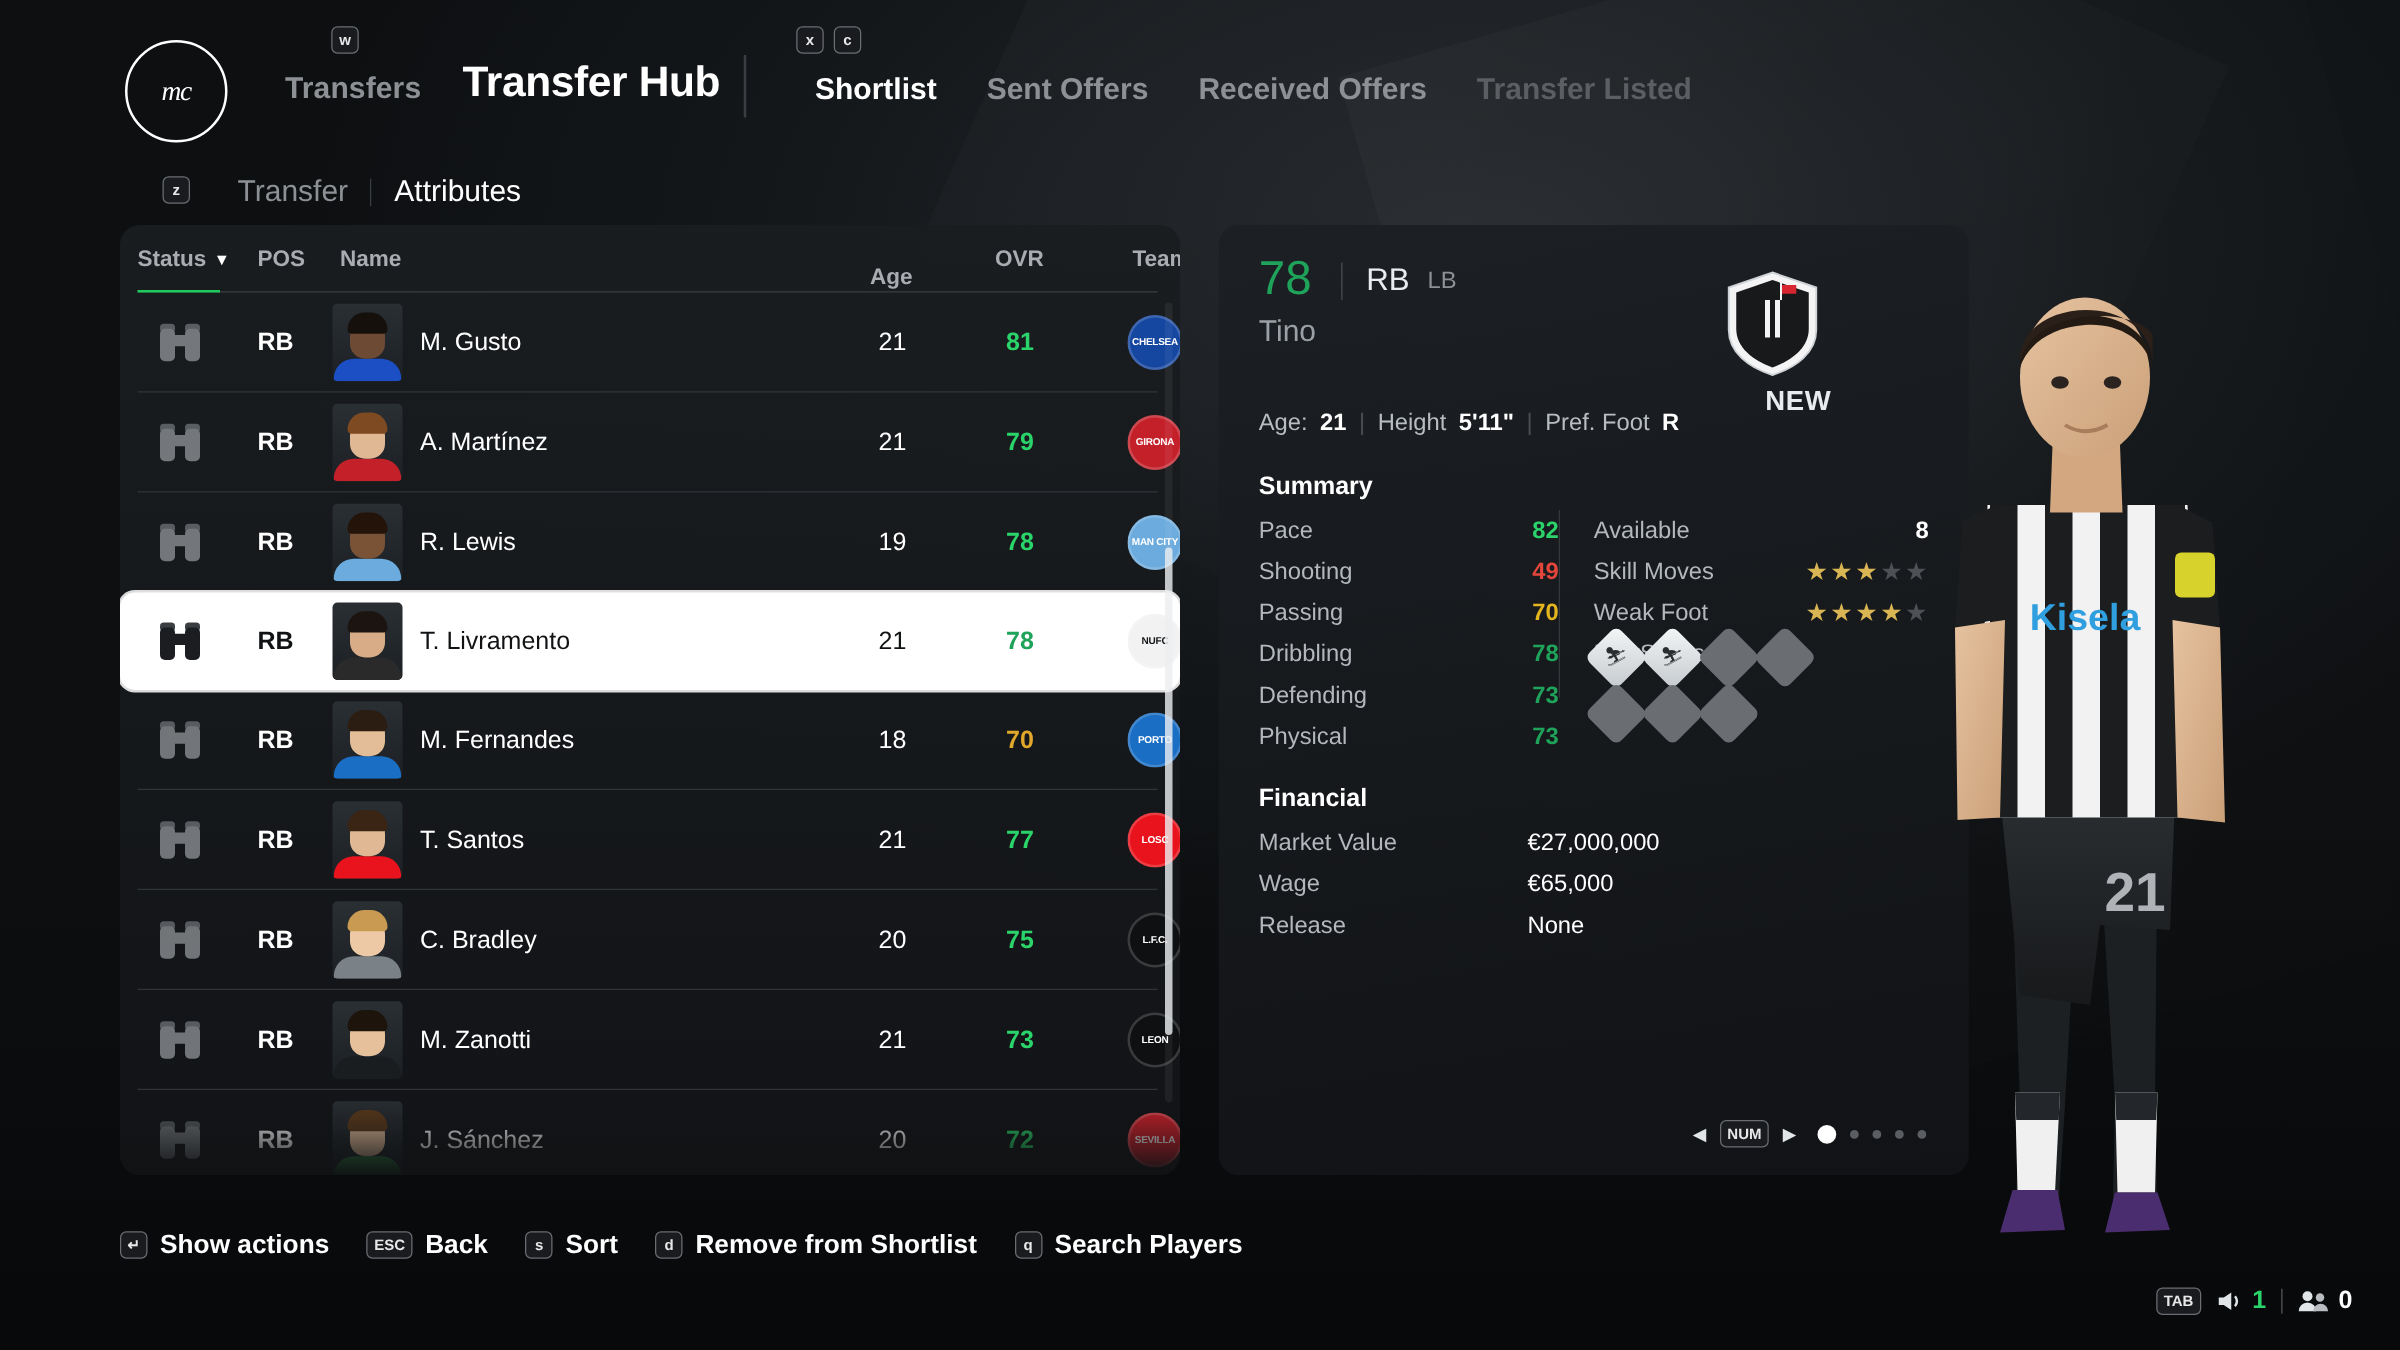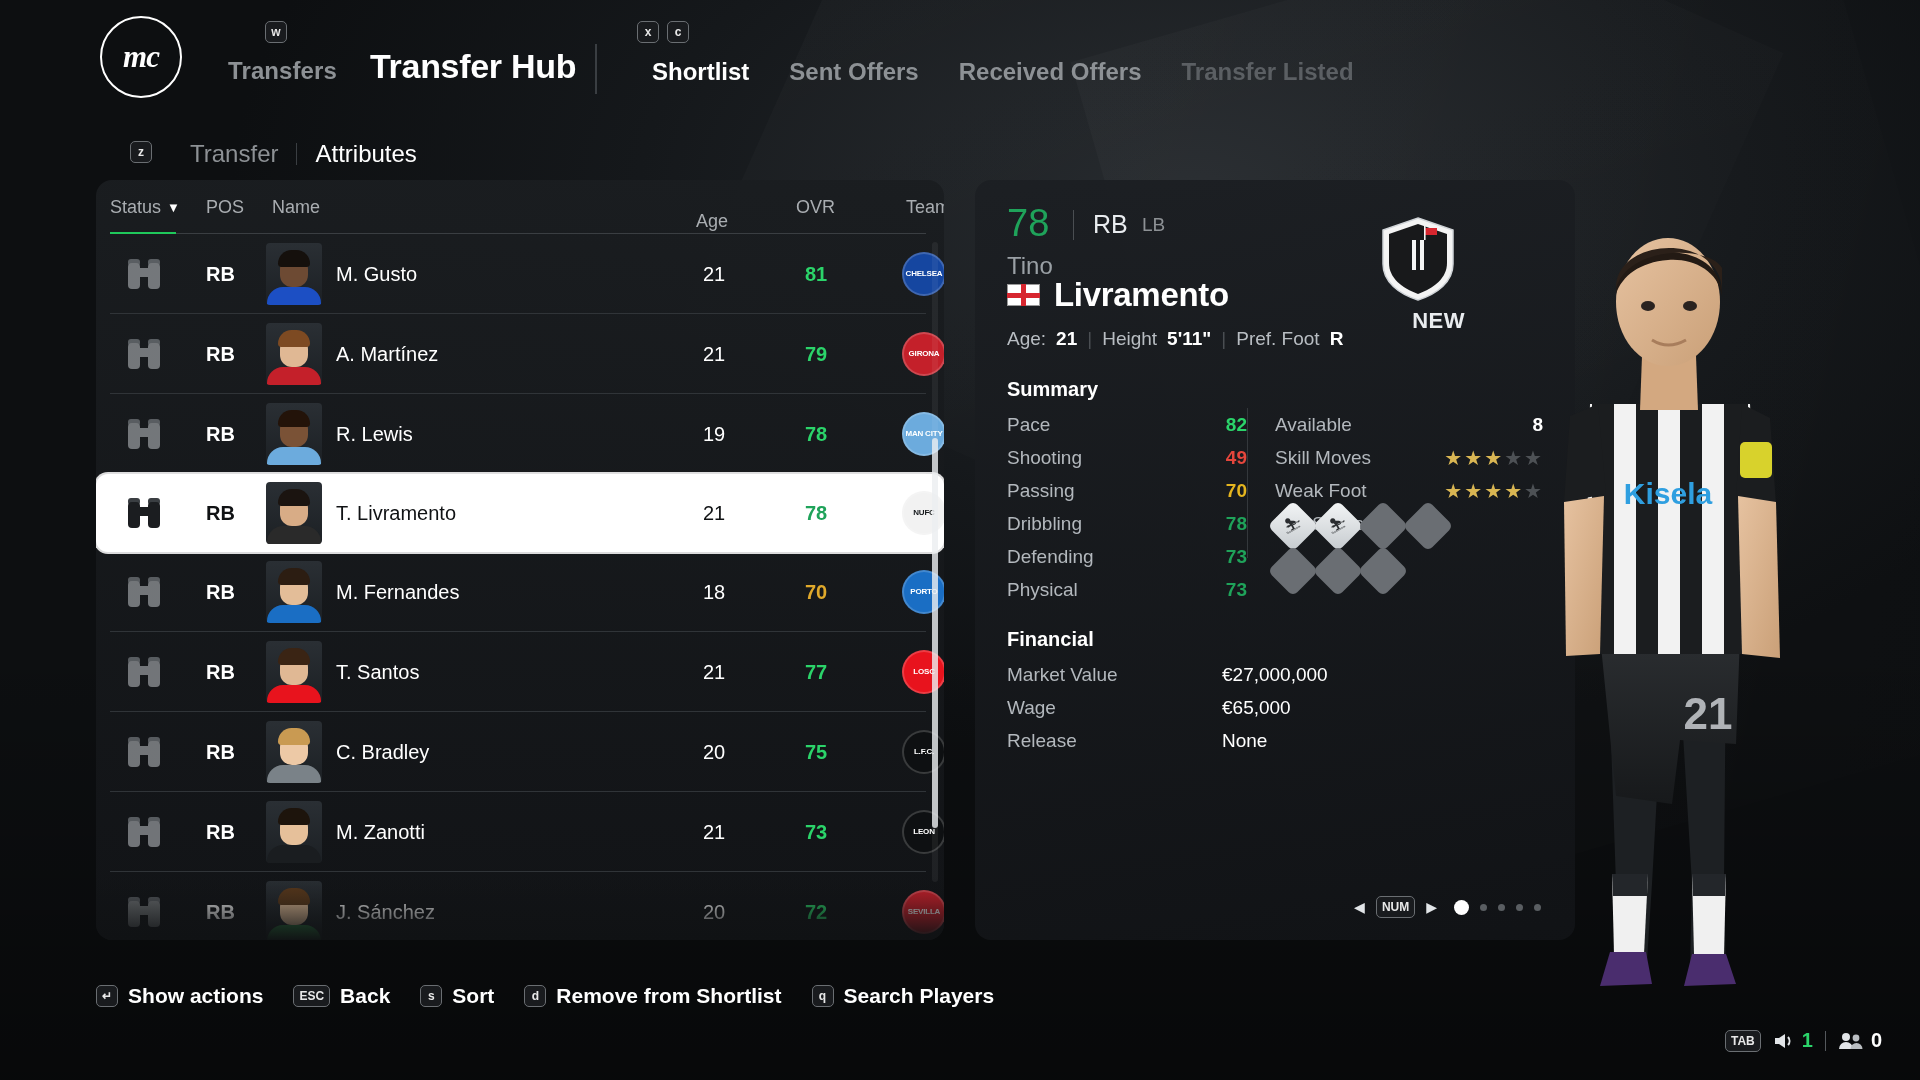--- a/index.html
+++ b/index.html
@@ -24,26 +24,26 @@
   }
   .f1 { left: 780px; top: -160px; width: 900px; height: 700px; transform: rotate(24deg); }
   .f2 { left: 1180px; top: -60px; width: 760px; height: 900px; transform: rotate(-16deg);
         background: linear-gradient(120deg, rgba(255,255,255,.022), rgba(255,255,255,0)); }
   .f3 { left: 0; top: 640px; width: 1920px; height: 460px;
         background: linear-gradient(180deg, rgba(255,255,255,0), rgba(0,0,0,.45)); }
 
   
   .header { position: absolute; left: 0; top: 0; width: 1920px; height: 116px; }
   .logo {
-    position: absolute; left: 100px; top: 16px;
+    position: absolute; left: 100px; top: 32px;
     width: 82px; height: 82px; border-radius: 50%;
     border: 2.5px solid #fff;
     display: flex; align-items: center; justify-content: center;
     font-family: "Liberation Serif", serif;
-    font-style: italic; font-weight: 700; font-size: 31px; letter-spacing: -1px;
+    font-style: italic; font-weight: 400; font-size: 22px; letter-spacing: -1px;
     color: #fff;
   }
   .nav-transfers {
     position: absolute; left: 228px; top: 57px;
     font-size: 24px; font-weight: 700; color: #8d9195; letter-spacing: .1px;
   }
   .nav-title {
     position: absolute; left: 370px; top: 47px;
     font-size: 34px; font-weight: 700; color: #fff; letter-spacing: -.3px;
   }
@@ -78,21 +78,21 @@
   .list-panel {
     position: absolute; left: 96px; top: 180px;
     width: 848px; height: 760px;
     background: linear-gradient(180deg, rgba(26,29,32,.96), rgba(18,20,23,.96));
     border-radius: 16px;
     overflow: hidden;
   }
   .thead {
     position: relative; height: 54px;
     display: flex; align-items: center;
-    font-size: 18px; font-weight: 400; color: #a9adb1;
+    font-size: 18px; font-weight: 700; color: #a9adb1;
   }
   .th { position: absolute; }
   .th-status { left: 14px; display: flex; align-items: center; gap: 6px; }
   .th-status .caret { font-size: 13px; color: #fff; }
   .th-pos { left: 110px; }
   .th-name { left: 176px; }
   .th-age { left: 600px; margin-top: 28px; }
   .th-ovr { left: 700px; text-align: right; }
   .th-team { left: 810px; }
   .head-rule { position: absolute; left: 14px; right: 18px; bottom: 0; height: 1px; background: #3a3e42; }
@@ -554,27 +554,20 @@
     </div>
     <div class="list-fade"></div>
   </div>
 
   <div class="detail">
     <div class="d-ovr">78</div>
     <div class="d-sep"></div>
     <div class="d-pos">RB</div>
     <div class="d-pos2">LB</div>
     <div class="d-first">Tino</div>
-    <div class="d-lastwrap">
-      <span class="flag">
-        <span class="hbar"></span>
-          <span class="vbar"></span>
-      </span>
-      <span class="d-last">Livramento</span>
-    </div>
     <div class="d-bio">
       <span>Age:</span>
       <b>21</b>
       <span class="pipe">|</span>
       <span>Height</span>
       <b>5'11"</b>
       <span class="pipe">|</span>
       <span>Pref. Foot</span>
       <b>R</b>
     </div>

